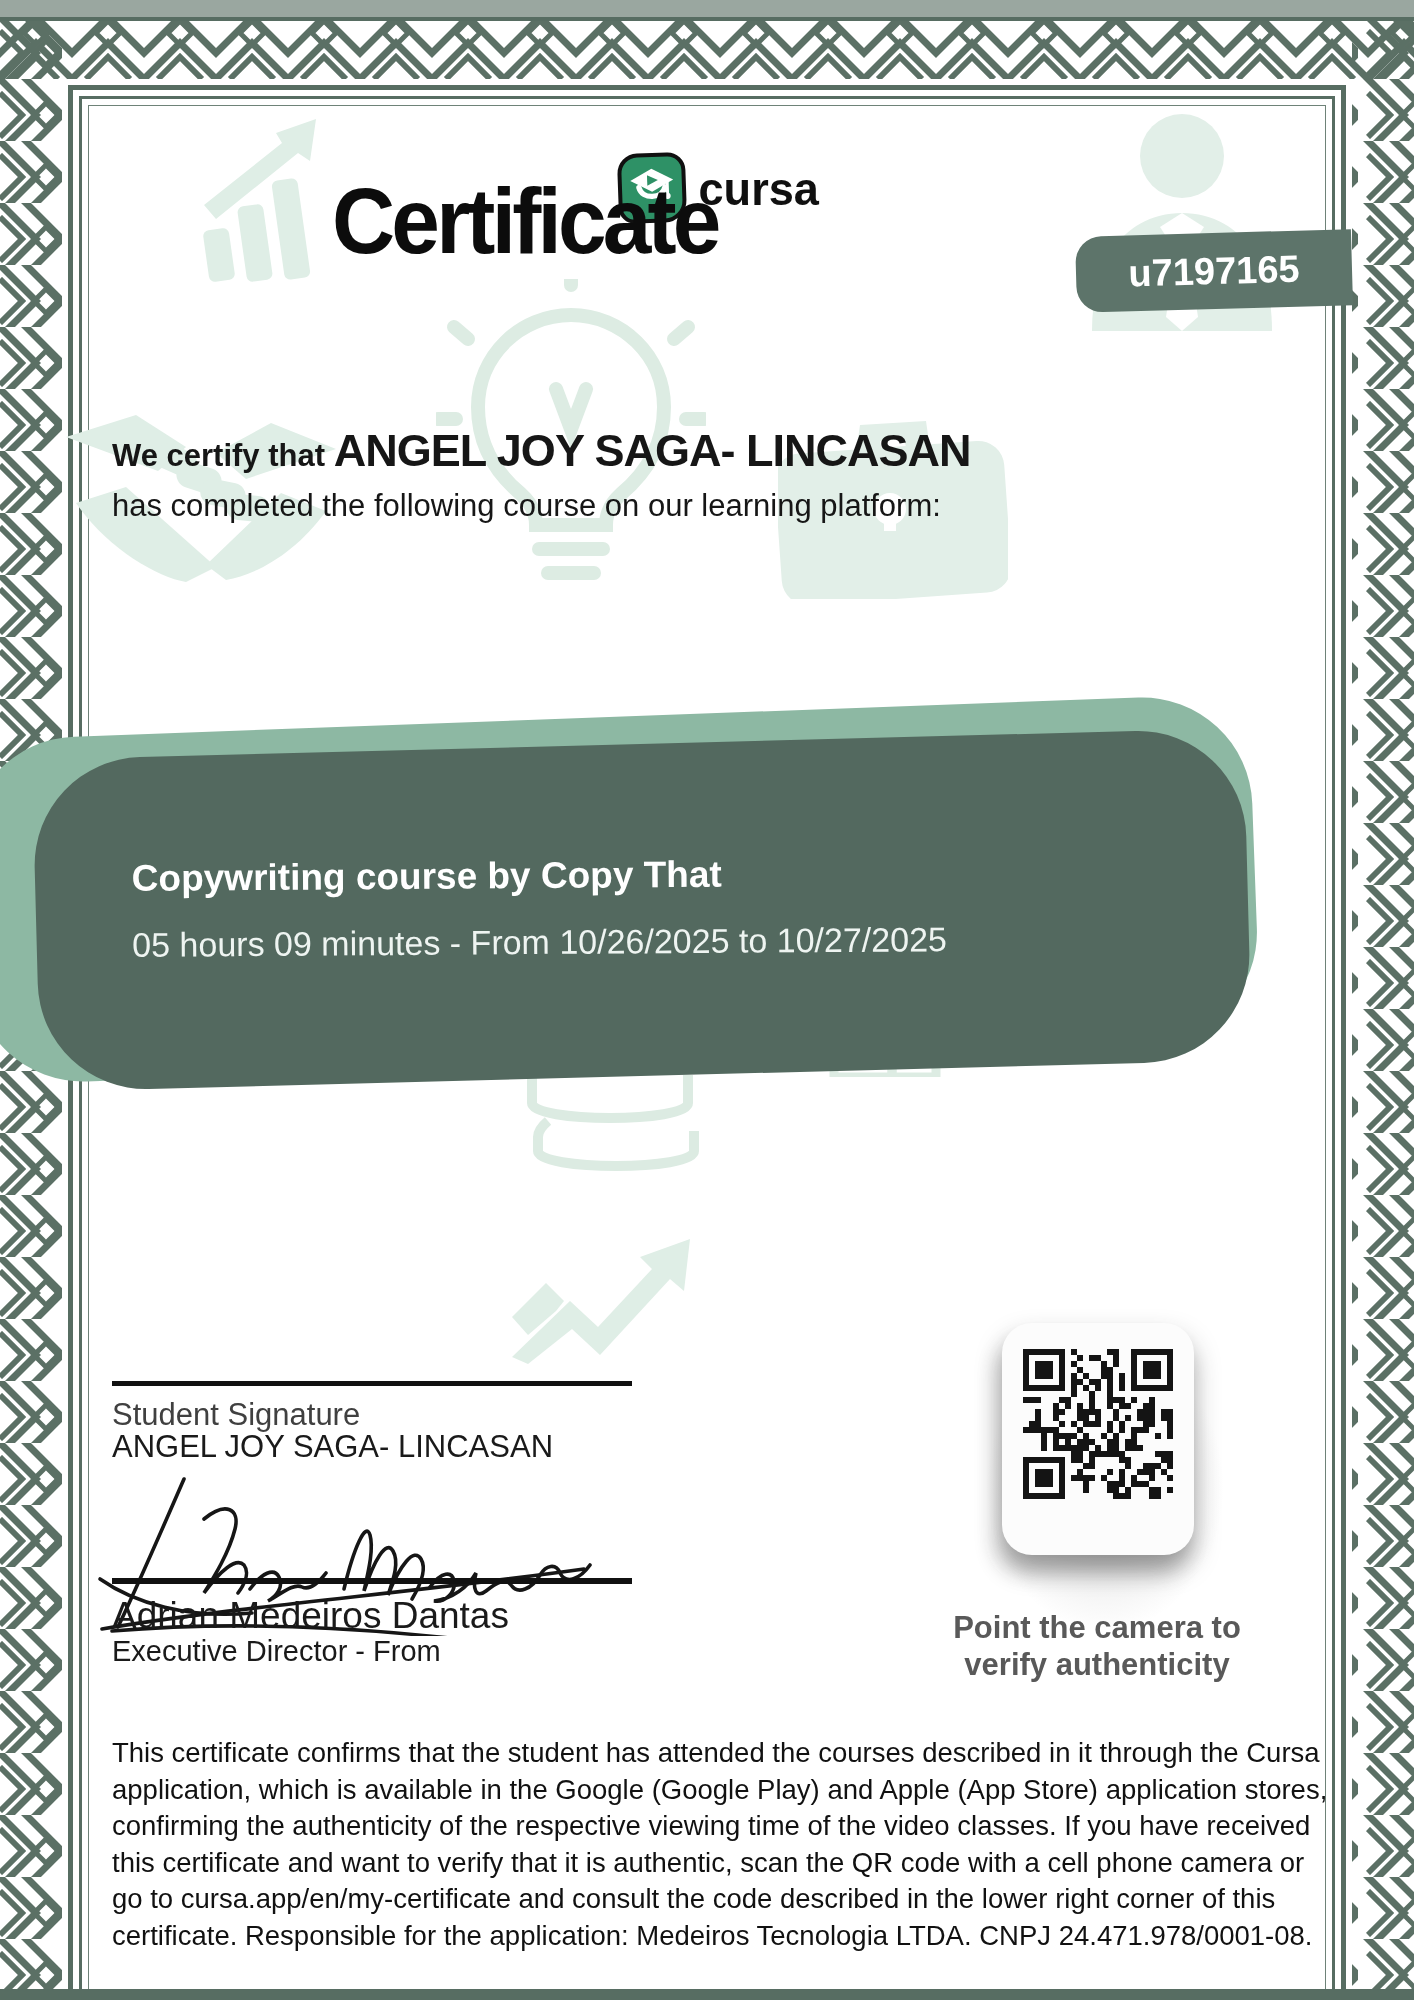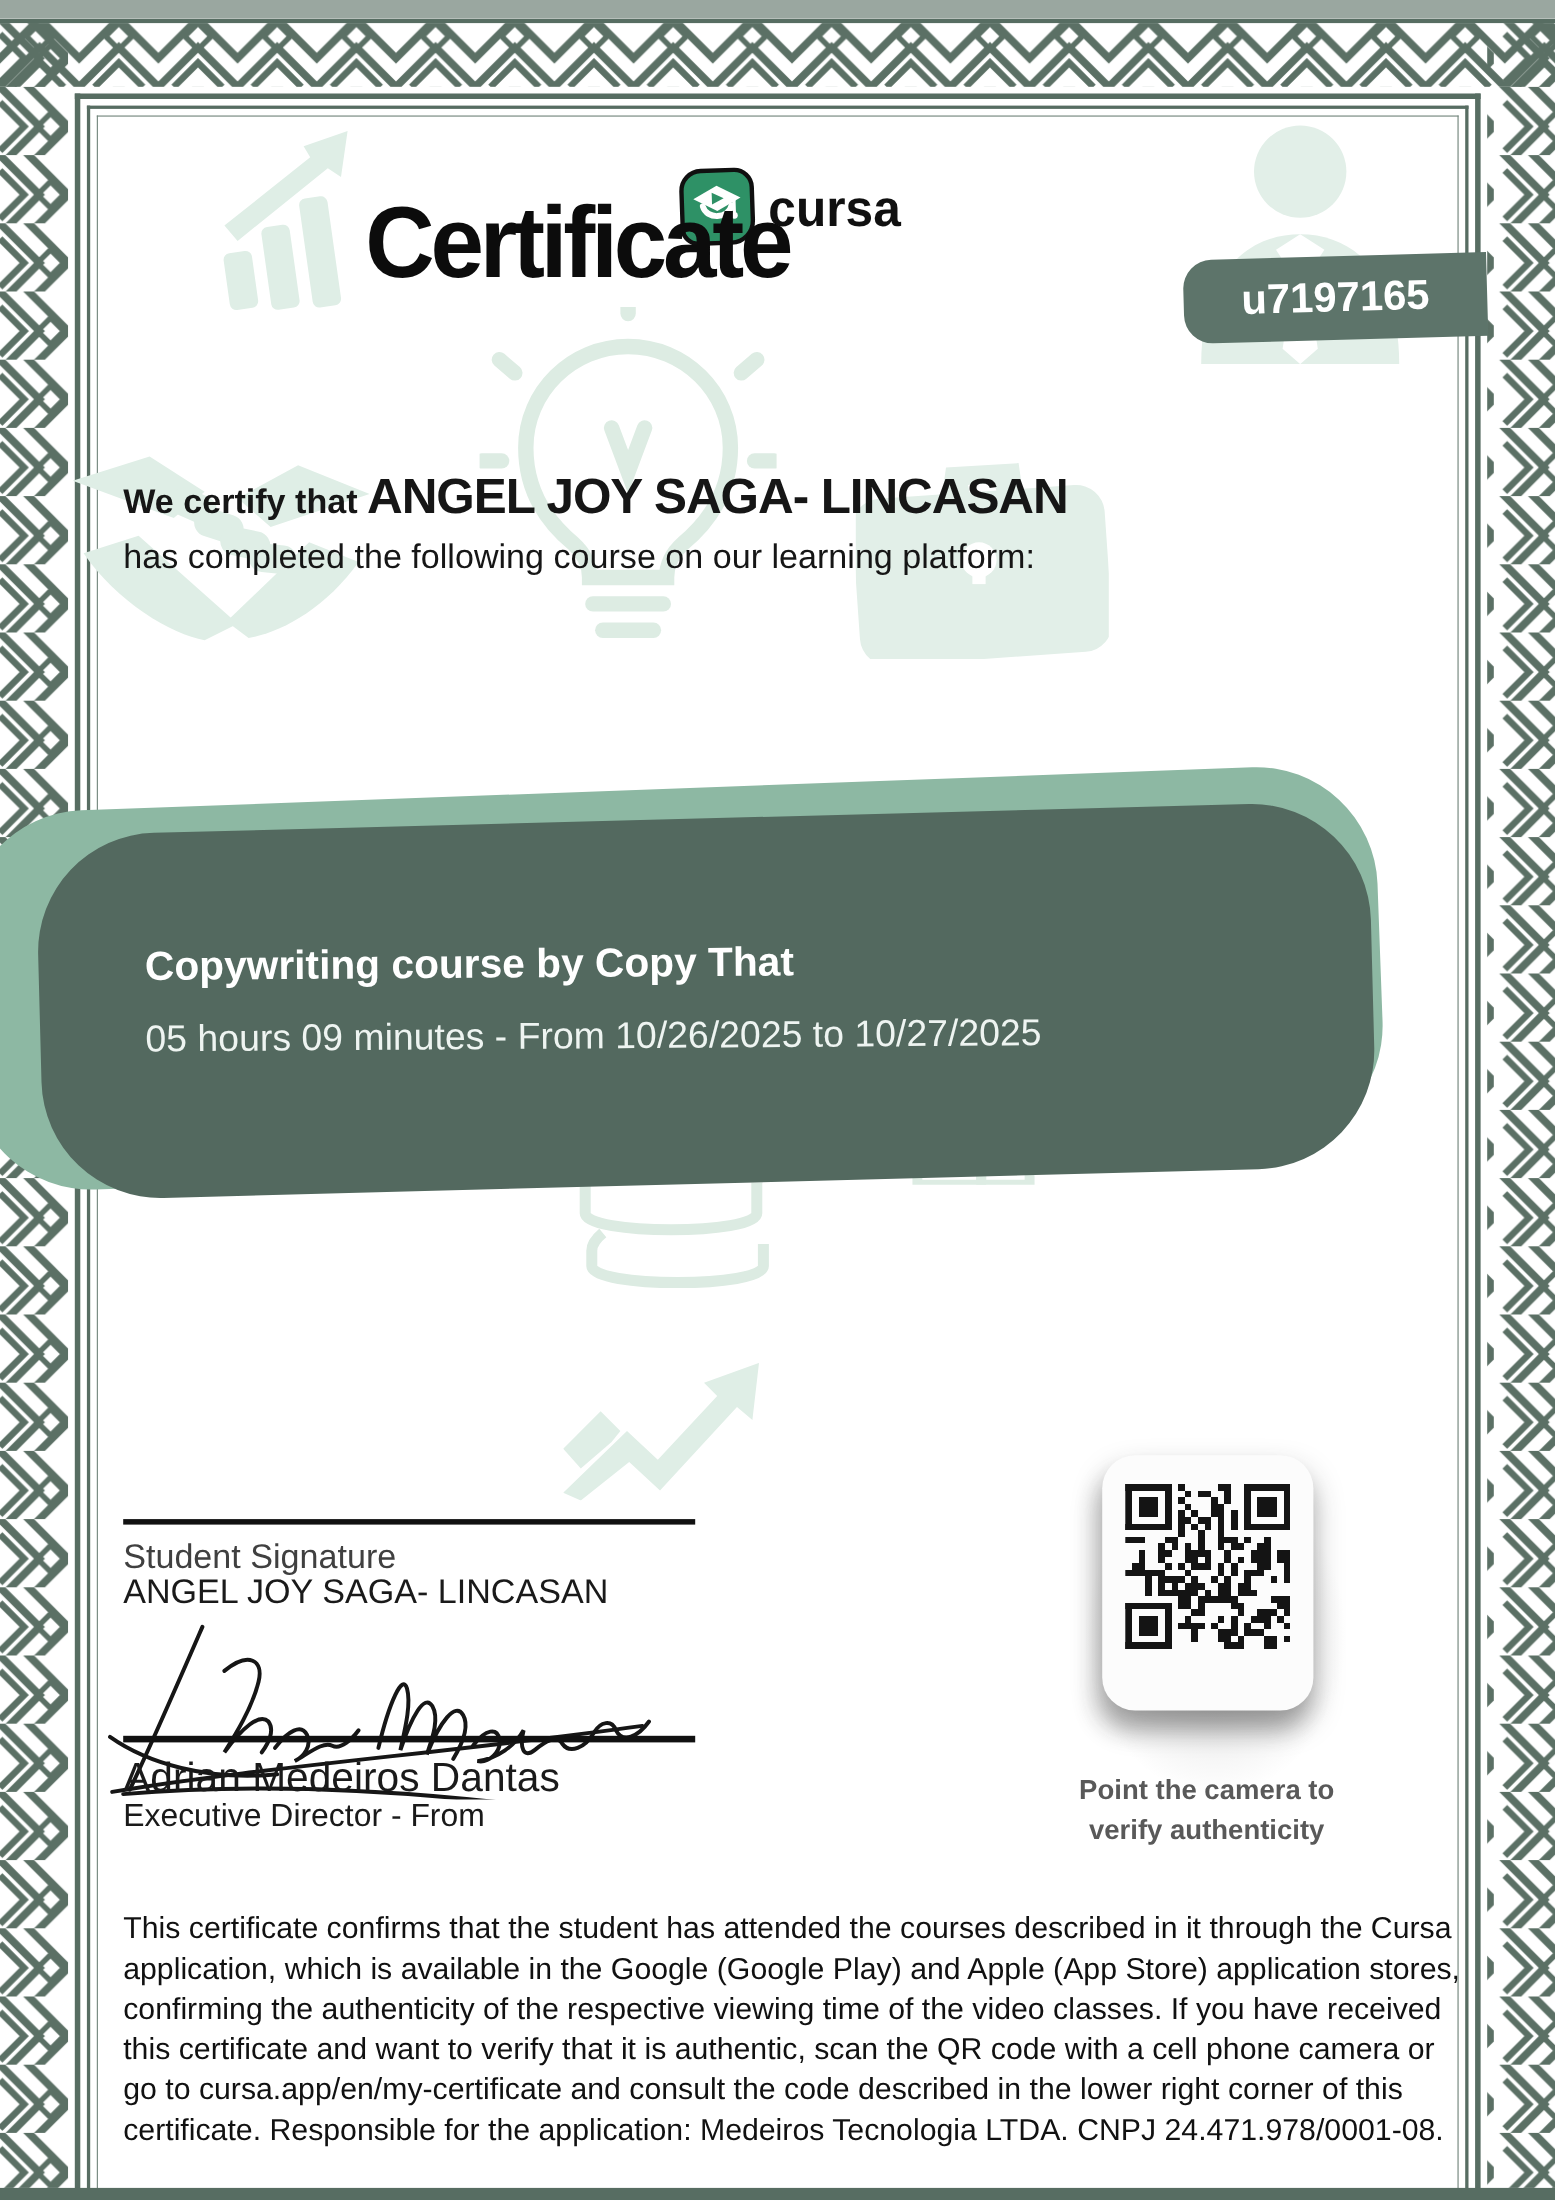--- a/index.html
+++ b/index.html
@@ -47,21 +47,21 @@
   .sig-label{position:absolute;color:#404040;font-size:31px;}
   .sig-name{position:absolute;color:#1a1a1a;font-size:31px;}
   .sig-svg{position:absolute;left:92px;top:1444px;}
   
   .qr-glow{position:absolute;left:940px;top:1270px;width:330px;height:400px;
     background:radial-gradient(closest-side,rgba(110,110,110,.28),rgba(110,110,110,0) 72%);}
   .qr-card{position:absolute;left:1002px;top:1306px;width:192px;height:232px;background:#fcfcfc;
     border-radius:30px;box-shadow:0 14px 26px rgba(40,40,40,.35), -6px 18px 20px rgba(40,40,40,.18);}
   .qr-card svg{position:absolute;left:21px;top:26px;}
   .qr-caption{position:absolute;left:947px;top:1592px;width:300px;text-align:center;
-    color:#595959;font-size:25px;font-weight:700;line-height:37px;}
+    color:#595959;font-size:31px;font-weight:700;line-height:37px;}
   
   .footer{position:absolute;left:112px;top:1718px;width:1222px;color:#111;
     font-size:27.5px;line-height:36.5px;}
   .footer p{margin:0;}
 </style>
 </head>
 <body>
 
 <div class="page">
 

